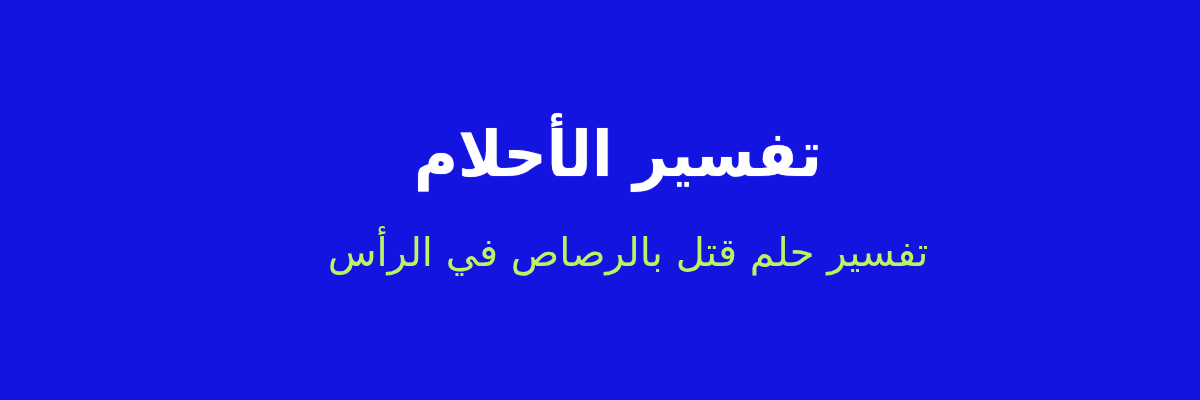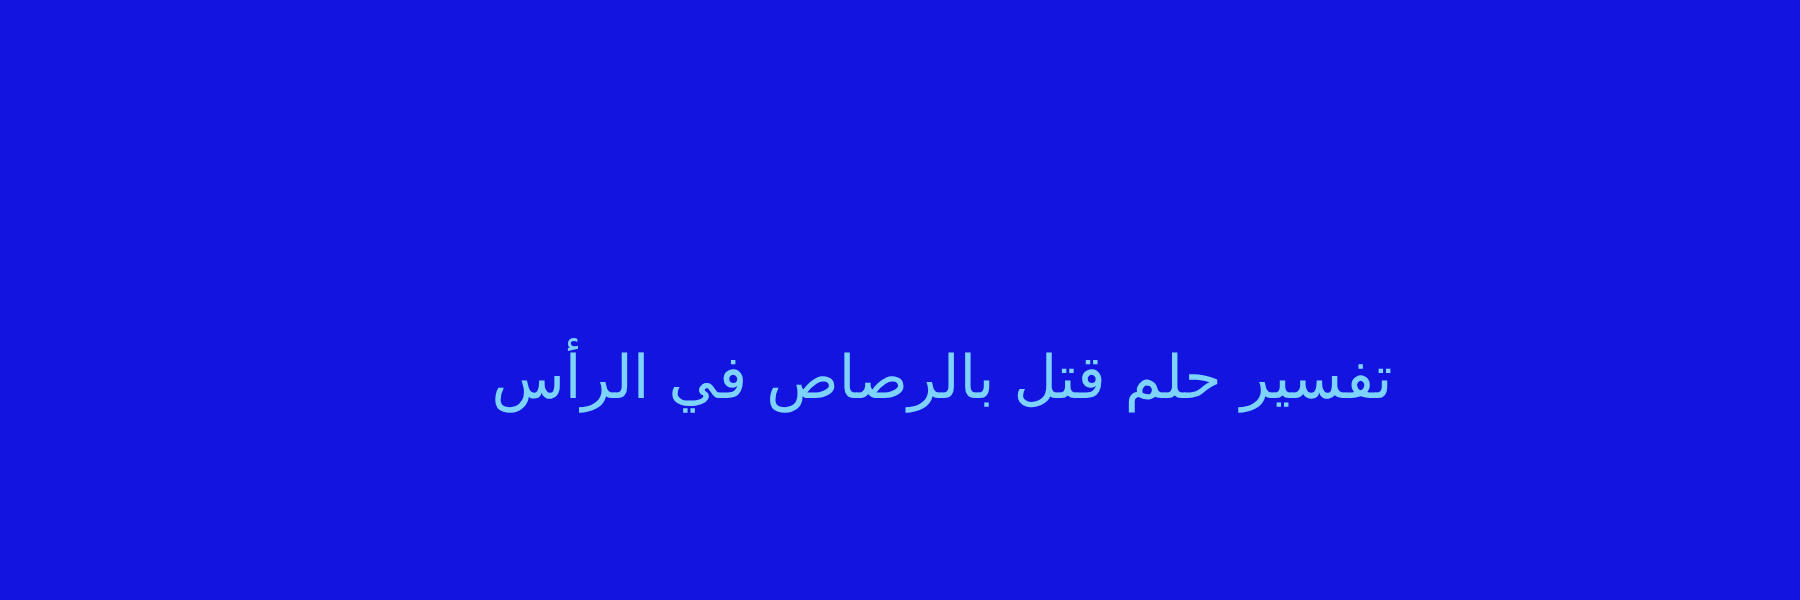--- a/index.html
+++ b/index.html
@@ -72,18 +72,21 @@
     white-space: nowrap;
     direction: rtl;
     transform: translateX(28px);
   }
 </style>
 </head>
 <body style="background-color: rgb(20, 20, 224);">
 
 <div class="banner" style="background-color: rgb(20, 20, 224); width: 1200px; height: 400px;">
 
+  <div class="title-wrap">
+    <span class="title" style="color: rgb(255, 255, 255);">تفسير الأحلام</span>
+  </div>
 
   <div class="subtitle-wrap">
-    <span class="subtitle" style="color: #7dd3fc;">تفسير حلم قتل بالرصاص في الرأس</span>
+    <span class="subtitle" style="color: #bef264;">تفسير حلم قتل بالرصاص في الرأس</span>
   </div>
 
 </div>
 
 </body></html>

